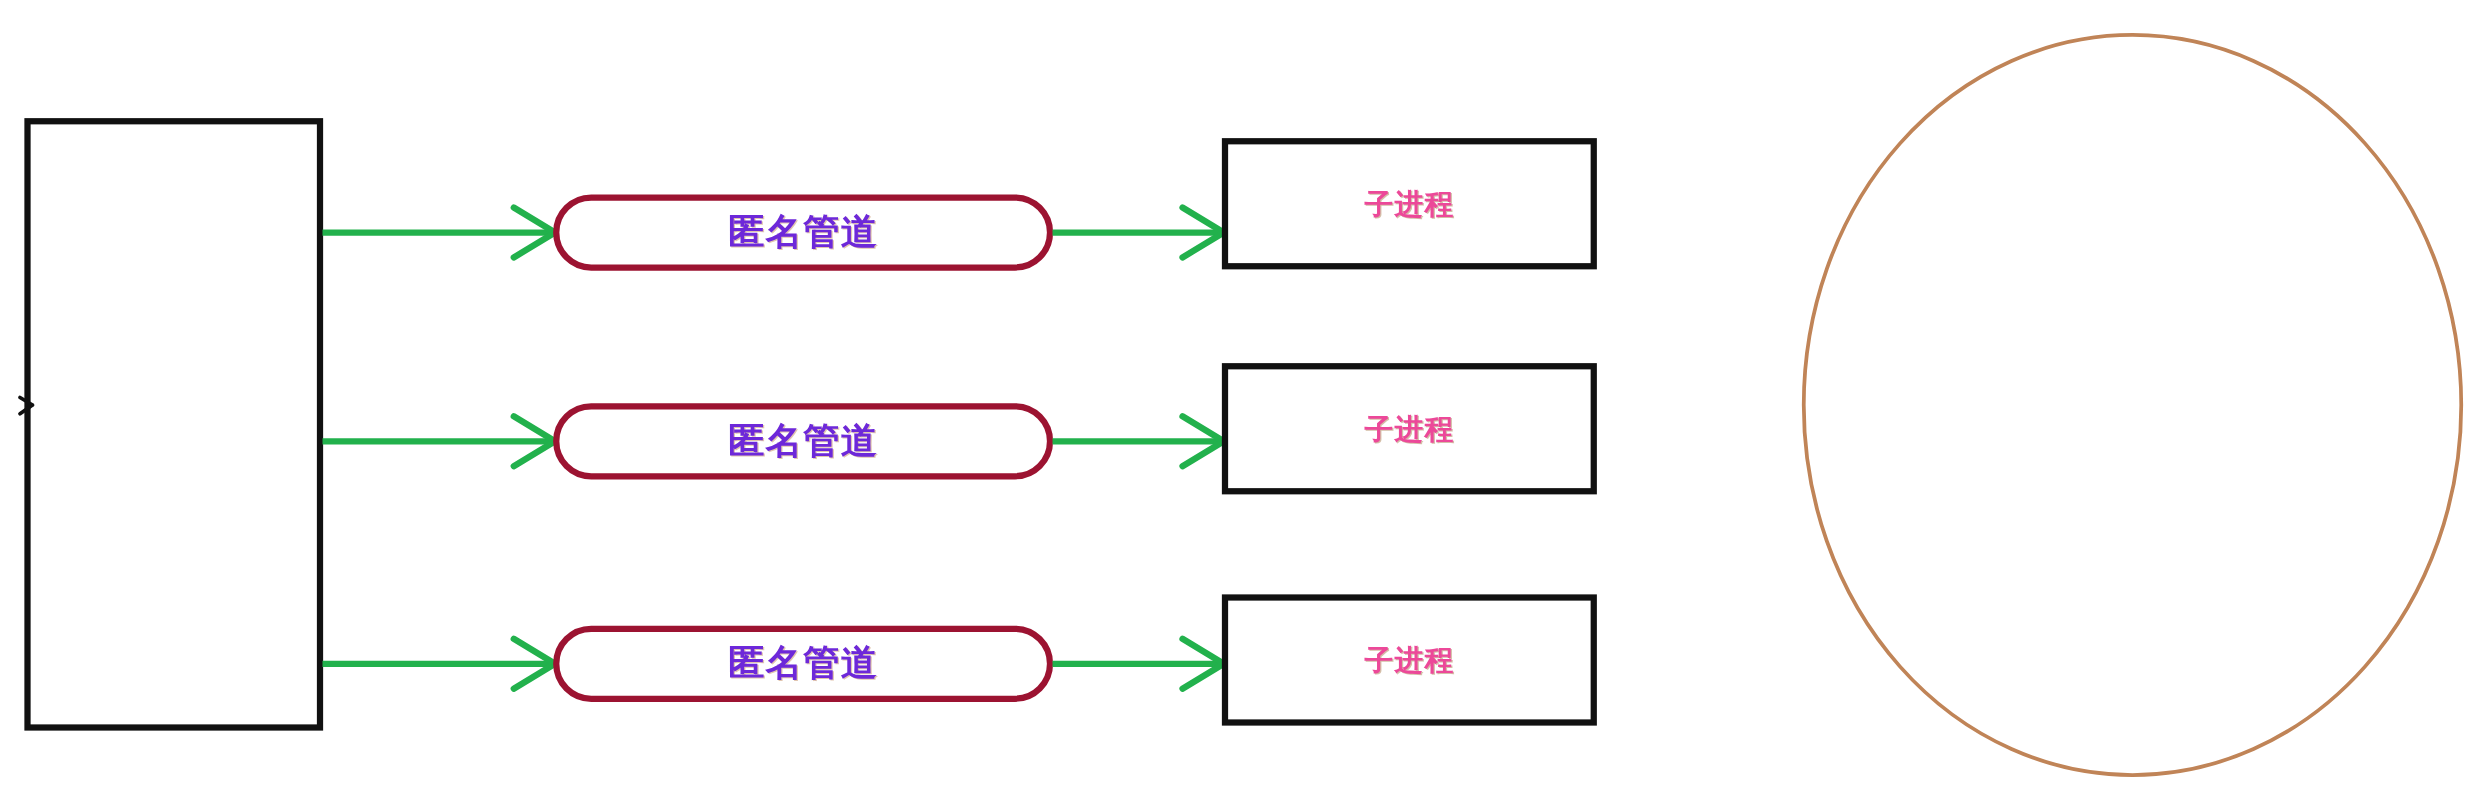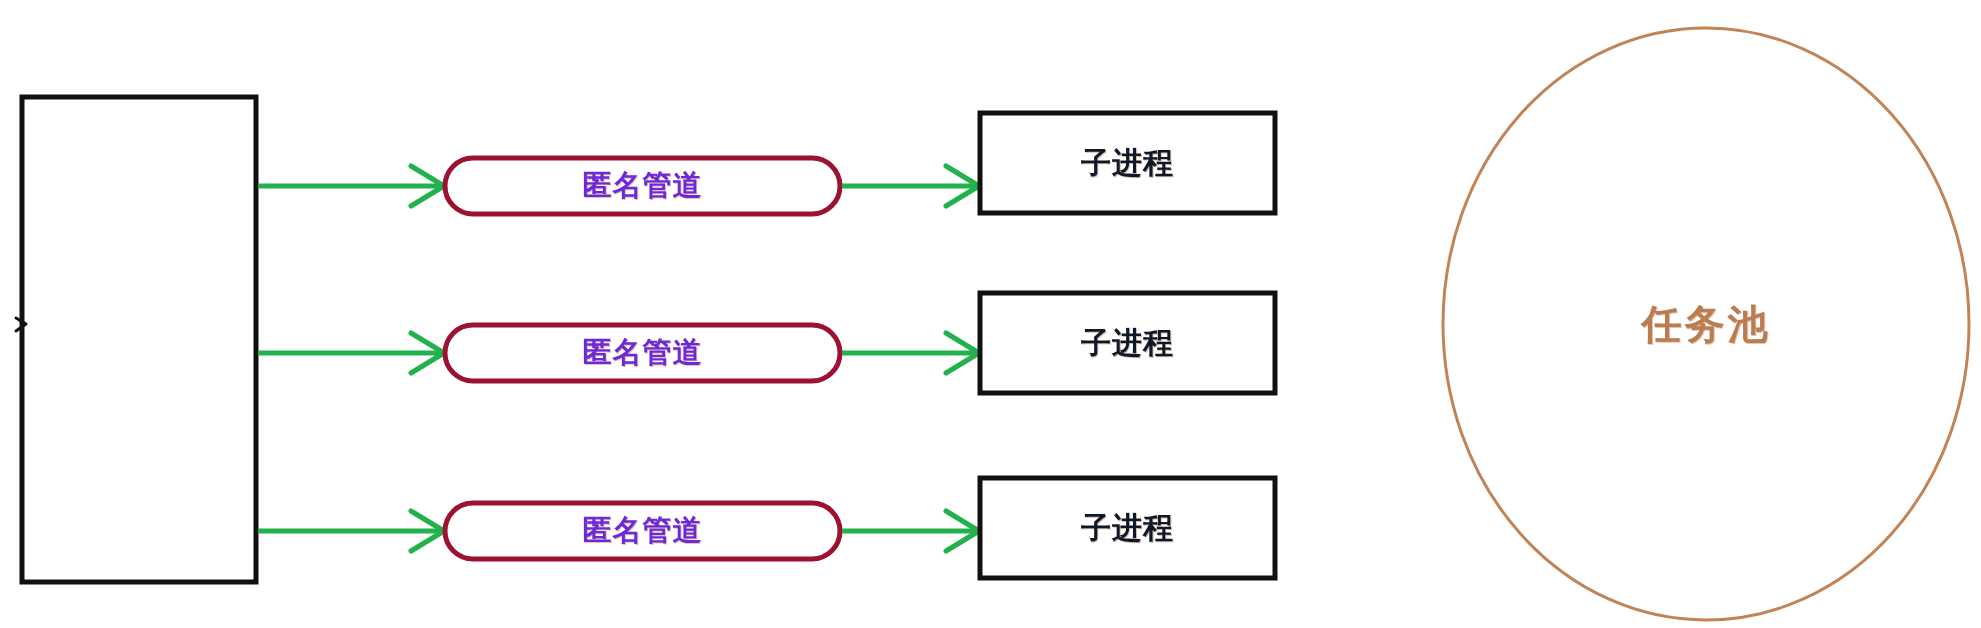--- a/index.html
+++ b/index.html
@@ -28,22 +28,22 @@
   .node-label {
     position: absolute;
     display: flex;
     align-items: center;
     justify-content: center;
     font-weight: bold;
     white-space: nowrap;
     pointer-events: none;
   }
   .proc-label {
-    color: #0f172a;
-    font-size: 30px;
+    color: #ec4899;
+    font-size: 23px;
     letter-spacing: 1px;
     text-shadow: 1px 1px 0 rgba(160,110,60,0.45);
   }
   .pipe-label {
     color: #6d28d9;
     font-size: 29px;
     letter-spacing: 1px;
     text-shadow: 1px 1px 0 rgba(200,150,110,0.55);
   }
   .pool-label {
@@ -115,15 +115,14 @@
 
   <div class="node-label pipe-label" style="left:445px; top:158px; width:395px; height:56px;">匿名管道</div>
   <div class="node-label proc-label" style="left:980px; top:113px; width:295px; height:100px;">子进程</div>
 
   <div class="node-label pipe-label" style="left:445px; top:325px; width:395px; height:56px;">匿名管道</div>
   <div class="node-label proc-label" style="left:980px; top:293px; width:295px; height:100px;">子进程</div>
 
   <div class="node-label pipe-label" style="left:445px; top:503px; width:395px; height:56px;">匿名管道</div>
   <div class="node-label proc-label" style="left:980px; top:478px; width:295px; height:100px;">子进程</div>
 
-  <div class="node-label pool-label" style="left:1443px; top:28px; width:526px; height:592px;">任务池</div>
 
 </div>
 
 </body></html>

